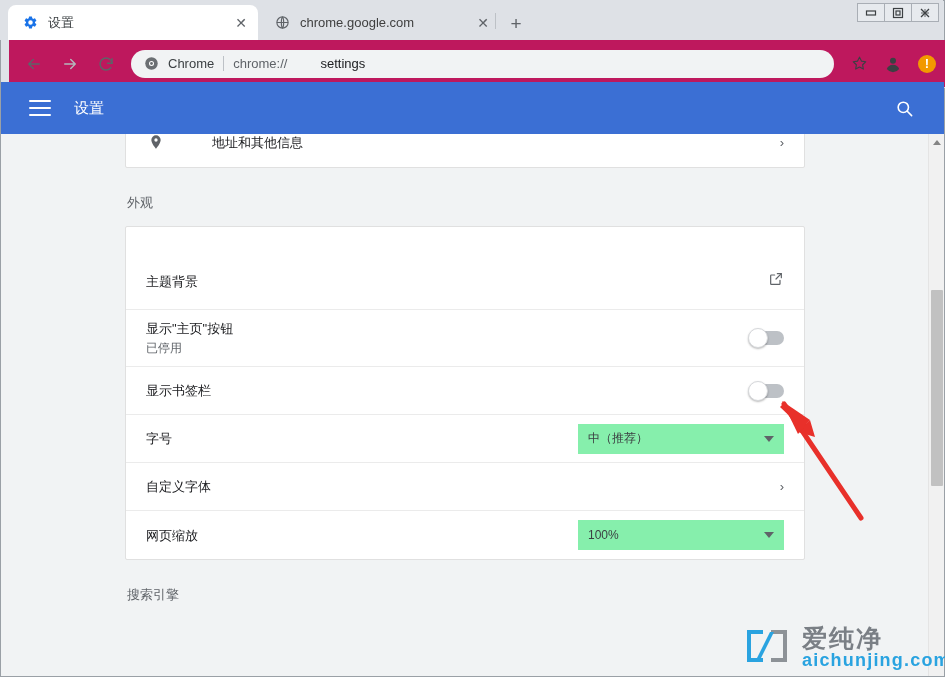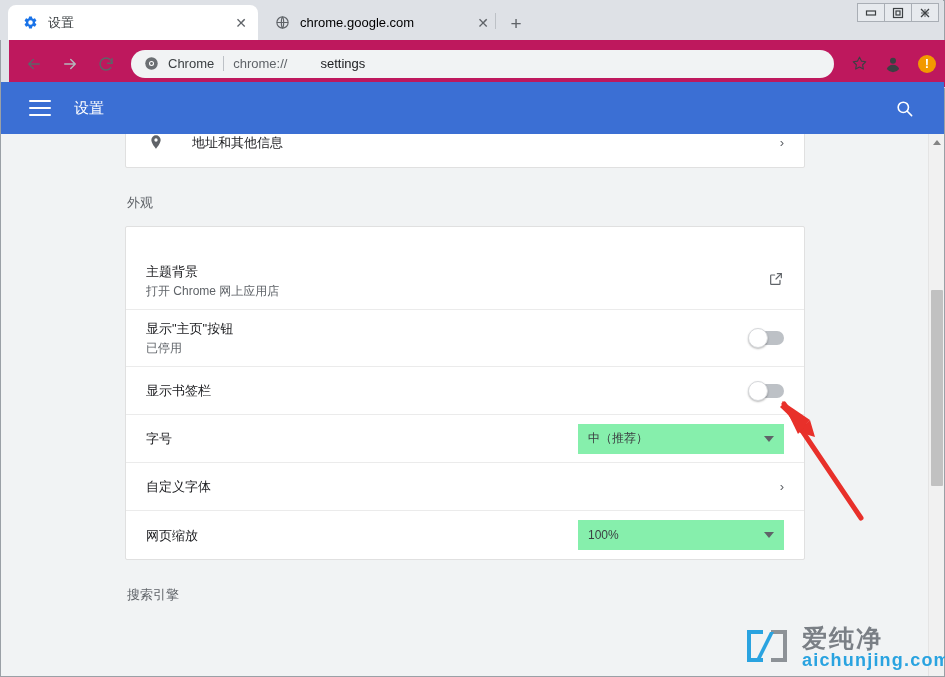--- a/index.html
+++ b/index.html
@@ -48,21 +48,21 @@
     width: 16px; height: 16px; flex: 0 0 16px;
     margin-right: 10px;
     display: flex; align-items: center; justify-content: center;
   }
   .tab-title {
     flex: 1 1 auto;
     font-size: 13px;
     color: #3c4043;
     white-space: nowrap; overflow: hidden; text-overflow: ellipsis;
   }
-  .tab.inactive .tab-title { color: #000000; }
+  .tab.inactive .tab-title { color: #404040; }
   .tab-close {
     flex: 0 0 18px; width: 18px; height: 18px;
     display: flex; align-items: center; justify-content: center;
     font-size: 14px; color: #5f6368; line-height: 1;
     border-radius: 50%;
   }
   .newtab-btn {
     position: absolute; left: 503px; top: 10px;
     width: 26px; height: 26px;
     display: flex; align-items: center; justify-content: center;
@@ -183,21 +183,21 @@
     width: 680px; margin: 0 auto;
     font-size: 13px; color: #5f6368;
     padding: 26px 0 14px 2px;
   }
   .row {
     display: flex; align-items: center;
     min-height: 48px;
     padding: 0 20px;
     border-bottom: 1px solid #ebebeb;
   }
-  .row:last-child { border-bottom: none; }
+  .row:last-child { border-bottom: none; gap: 20px; }
   .row-icon {
     width: 20px; flex: 0 0 20px;
     margin-right: 26px;
     display: flex; align-items: center; justify-content: center;
     color: #5f6368;
   }
   .row-labels { flex: 1 1 auto; min-width: 0; }
   .row-title {
     font-size: 13px; color: #202124; line-height: 19px;
   }
@@ -428,21 +428,20 @@
       </div>
     </div>
 
     <div class="section-title">外观</div>
 
     <div class="card">
 
       <div class="row" style="min-height:57px;margin-top:26px;">
         <div class="row-labels">
           <div class="row-title">主题背景</div>
-          <div class="row-sub">打开 Chrome 网上应用店</div>
         </div>
         <div class="row-end">
           <span>
             <svg width="16" height="16" viewBox="0 0 24 24" fill="none" stroke="#5f6368" stroke-width="1.8" stroke-linecap="round" stroke-linejoin="round">
               <path d="M14 4h6v6"></path>
               <path d="M20 4l-8 8"></path>
               <path d="M18 14v5a1 1 0 01-1 1H5a1 1 0 01-1-1V7a1 1 0 011-1h5"></path>
             </svg>
           </span>
         </div>

